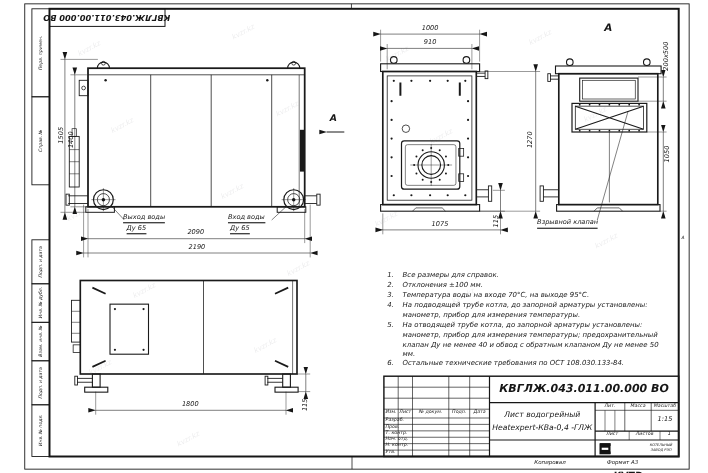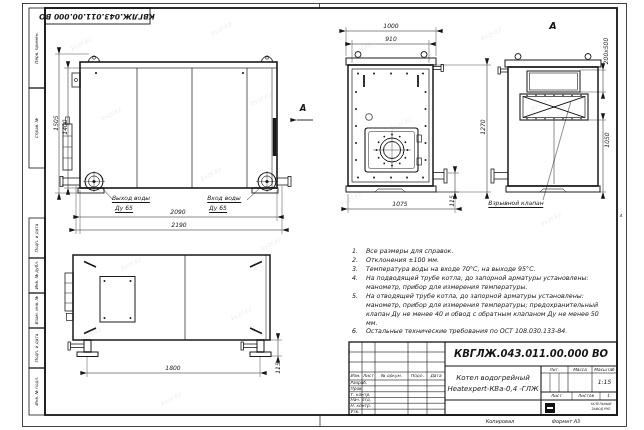--- a/index.html
+++ b/index.html
@@ -327,21 +327,21 @@
         <span class="n-num">5.</span>
         <span class="n-txt">На отводящей трубе котла, до запорной арматуры установлены: манометр, прибор для измерения температуры; предохранительный клапан Ду не менее 40 и обвод с обратным клапаном Ду не менее 50 мм.</span>
       </div>
     <div class="n-item">
         <span class="n-num">6.</span>
         <span class="n-txt">Остальные технические требования по ОСТ 108.030.133-84.</span>
       </div>
   </div>
 
   <div class="t tb" style="left:531px;top:354px;font-size:10px;font-weight:600;">КВГЛЖ.043.011.00.000 ВО</div>
-  <div class="t tb" style="left:493px;top:378px;font-size:7px;">Котел водогрейный</div>
+  <div class="t tb" style="left:493px;top:378px;font-size:7px;">Лист водогрейный</div>
   <div class="t tb" style="left:493px;top:389px;font-size:7px;">Heatexpert-КВа-0,4 -ГЛЖ</div>
   <div class="t tb" style="left:355.5px;top:376px;font-size:4.3px;">Изм.</div>
   <div class="t tb" style="left:368.5px;top:376px;font-size:4.3px;">Лист</div>
   <div class="t tb" style="left:391.5px;top:376px;font-size:4.3px;">№ докум.</div>
   <div class="t tb" style="left:417.5px;top:376px;font-size:4.3px;">Подп.</div>
   <div class="t tb" style="left:436px;top:376px;font-size:4.3px;">Дата</div>
   <div class="t tb" style="left:350.5px;top:383px;font-size:4.3px;transform:translate(0,-50%);">Разраб.</div>
   <div class="t tb" style="left:350.5px;top:388.8px;font-size:4.3px;transform:translate(0,-50%);">Пров.</div>
   <div class="t tb" style="left:350.5px;top:394.6px;font-size:4.3px;transform:translate(0,-50%);">Т. контр.</div>
   <div class="t tb" style="left:350.5px;top:400.4px;font-size:4.3px;transform:translate(0,-50%);">Нач. отд.</div>

